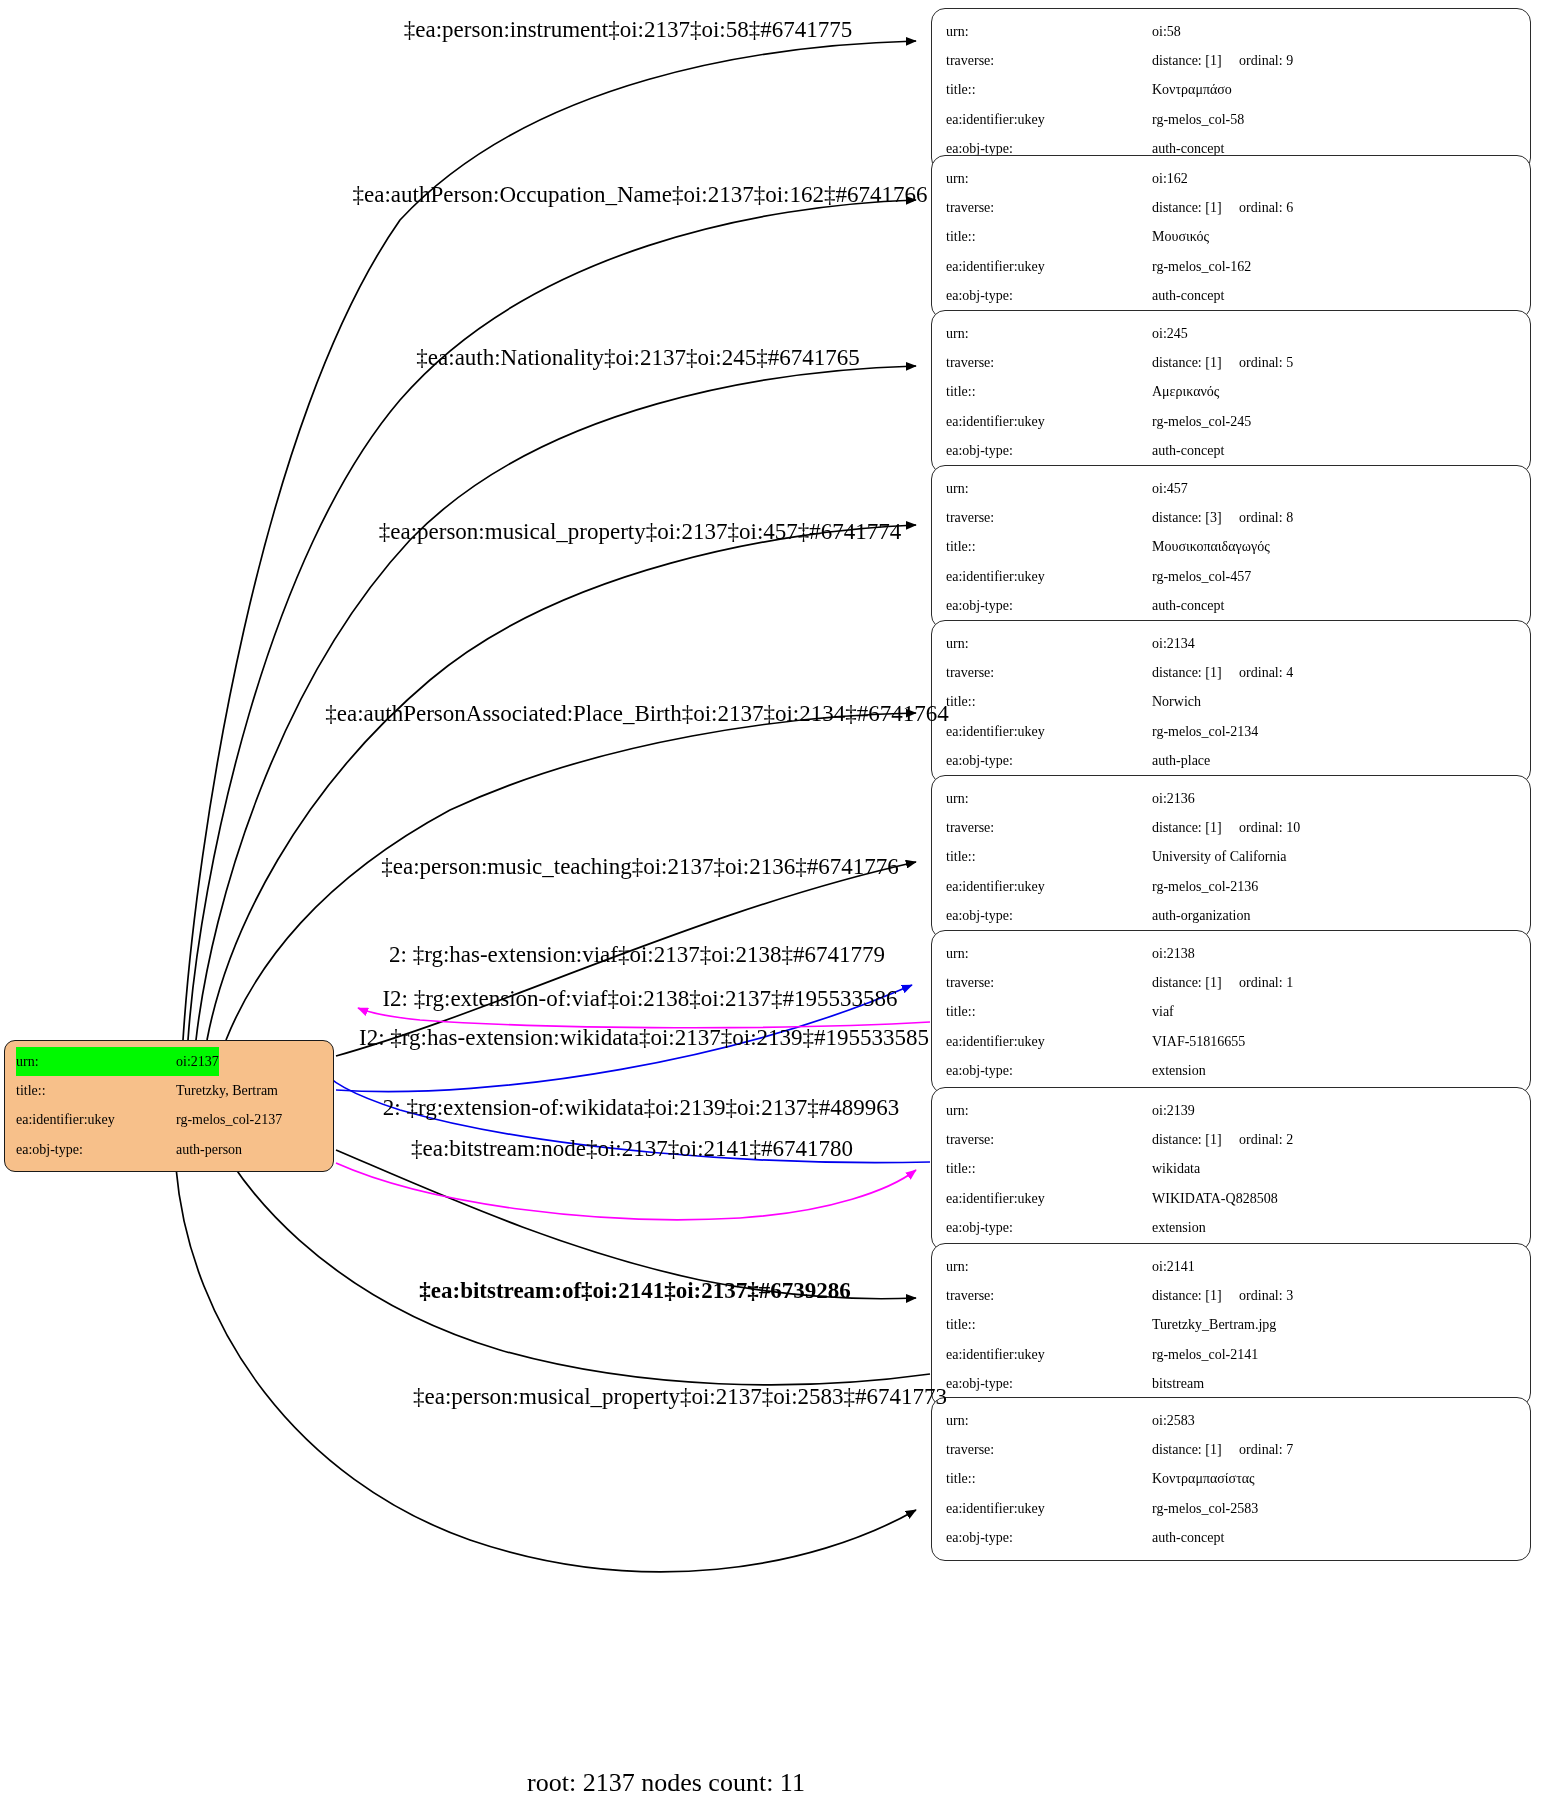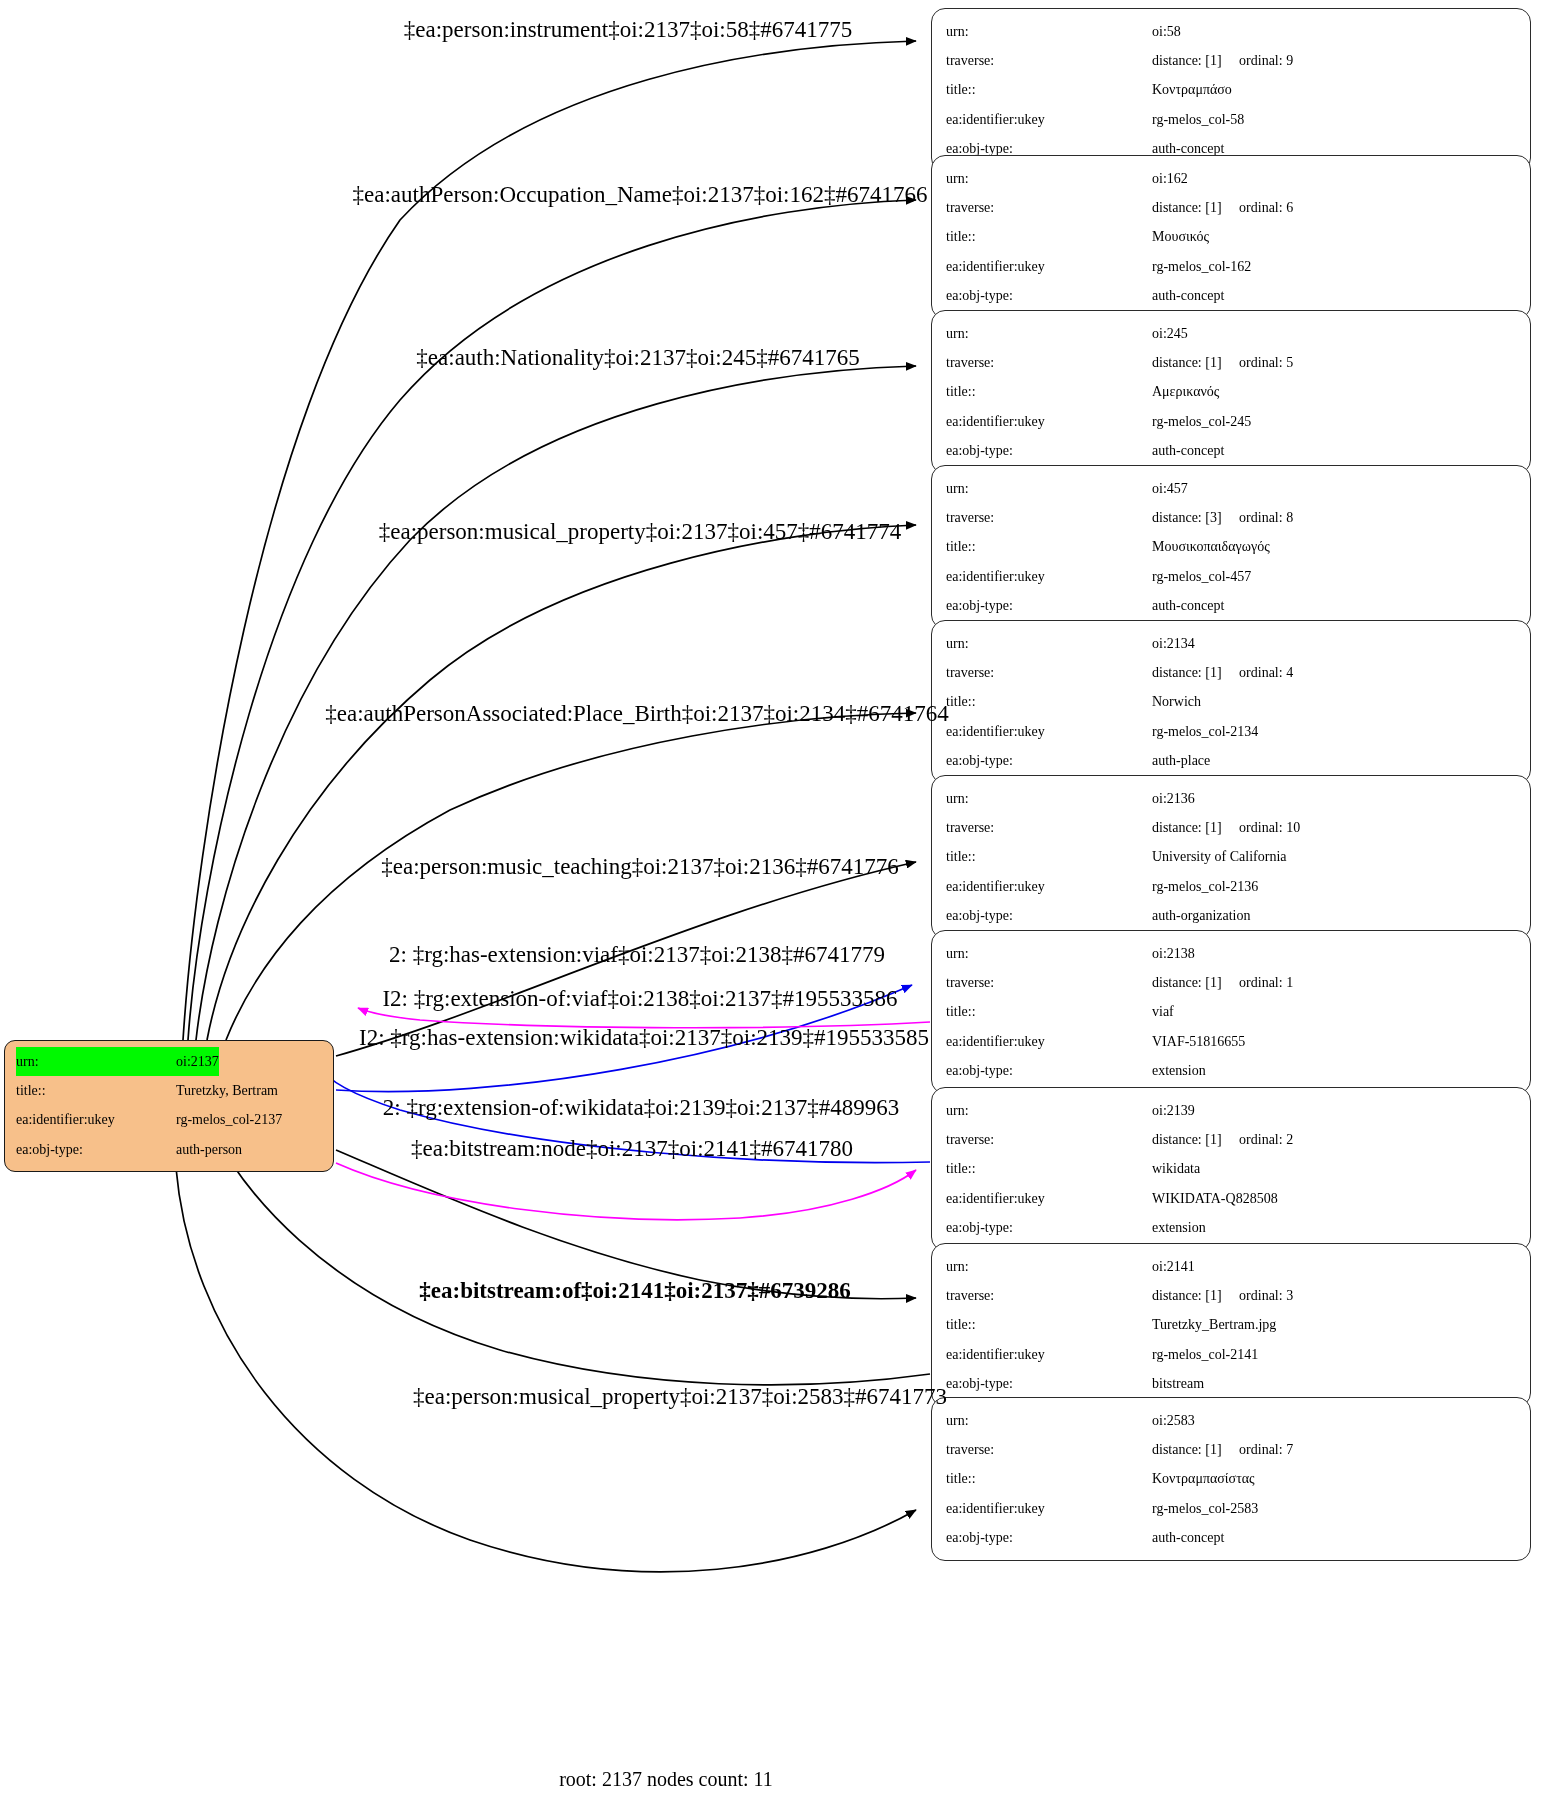--- a/index.html
+++ b/index.html
@@ -66,21 +66,21 @@
   .edge-label {
     position: absolute;
     font-size: 23px;
     color: #000000;
     white-space: nowrap;
     line-height: 1;
     transform: translate(-50%, -50%);
   }
   .caption {
     position: absolute;
-    font-size: 20px;
+    font-size: 26px;
     color: #000000;
     white-space: nowrap;
     transform: translateX(-50%);
   }
 </style>
 </head>
 <body>
 
 <div id="canvas">
 

